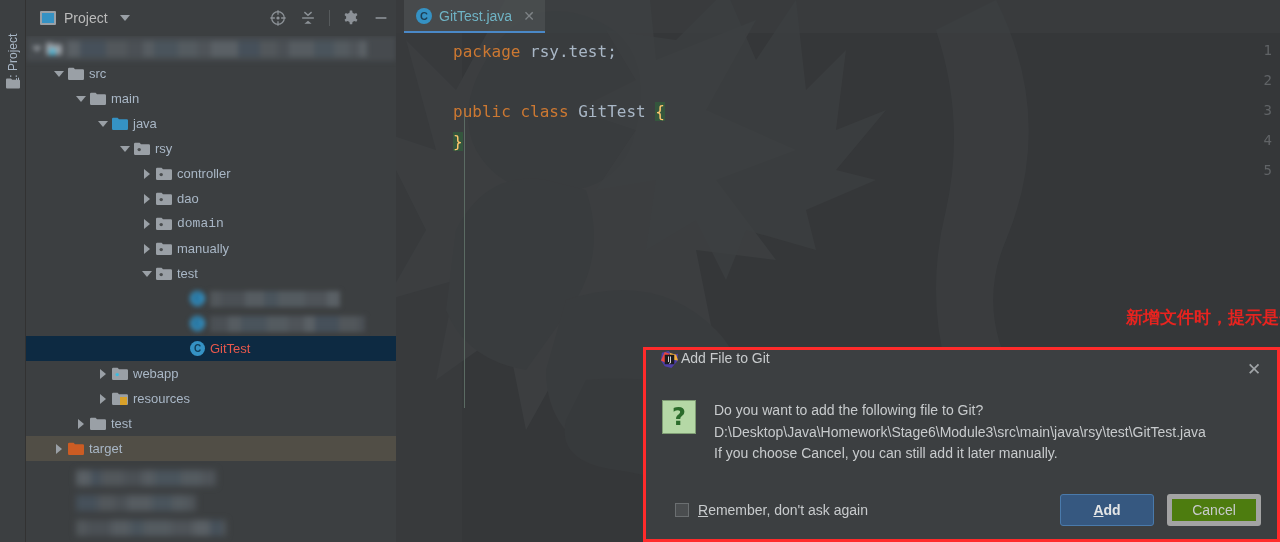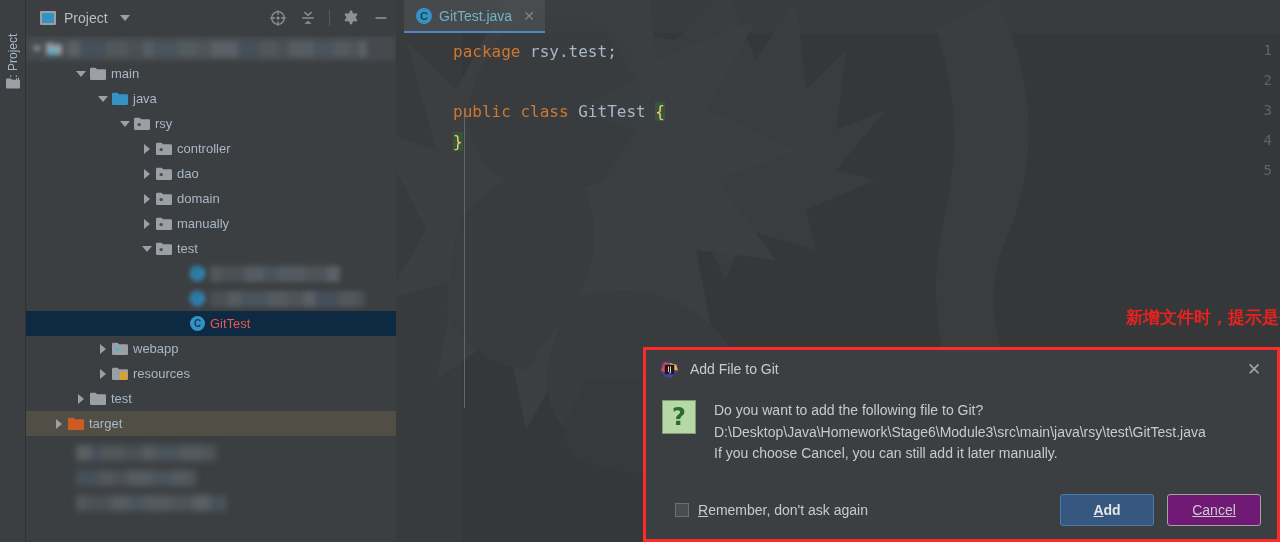--- a/index.html
+++ b/index.html
@@ -132,22 +132,22 @@
     color: #e8231f; font-size: 17px; font-weight: bold;
     font-family: "DejaVu Sans", sans-serif; white-space: nowrap;
   }
 
   
   .dialog {
     position: absolute; left: 643px; top: 347px; width: 637px; height: 195px;
     background: #3c3f41; border: 3px solid #ff2b2b;
   }
   .dlg-title {
-    position: relative; height: 38px; display: flex; align-items: center;
-    padding-left: 14px; gap: 11px;
+    position: relative; height: 38px; display: flex; 
+    padding-left: 14px; gap: 2px;
   }
   .idea-logo { width: 19px; height: 19px; position: relative; }
   .dlg-title-text { color: #c8cbcd; font-size: 14px; }
   .dlg-close {
     position: absolute; right: 14px; top: 10px;
     width: 18px; height: 18px; color: #a0a4a7; font-size: 17px;
     display: flex; align-items: center; justify-content: center;
   }
   .dlg-body { position: relative; padding: 12px 16px 0 16px; display: flex; gap: 18px; }
   .q-icon {
@@ -169,21 +169,21 @@
   .chk-label { color: #c8cbcd; font-size: 14px; }
   .chk-label u { text-decoration: underline; }
   .btns { margin-left: auto; display: flex; gap: 13px; }
   .btn {
     min-width: 94px; height: 32px; border-radius: 3px;
     display: flex; align-items: center; justify-content: center;
     font-size: 14px; color: #c8cbcd;
   }
   .btn.primary { background: #365880; border: 1px solid #4a7aab; color: #e3e5e6; font-weight: bold; }
   .btn.primary u { text-decoration: underline; }
-  .btn.secondary { background: #701a75; border: 1px solid #a3a3a3; text-decoration: underline; }
+  .btn.secondary { background: #4d7c0f; border: 5px solid #a3a3a3; }
 </style>
 </head>
 <body>
 
 <div id="root">
 
   <div class="toolstrip">
     <div class="vtext">
       <u>1</u><span>: Project</span>
     </div>
@@ -240,20 +240,27 @@
           <i style="width: 22px; background: rgb(70, 80, 90);"></i>
           <i style="width: 17px; background: rgb(82, 87, 91);"></i>
           <i style="width: 12px; background: rgb(75, 80, 85);"></i>
           <i style="width: 25px; background: rgb(86, 92, 97);"></i>
           <i style="width: 20px; background: rgb(74, 84, 92);"></i>
           <i style="width: 15px; background: rgb(84, 91, 96);"></i>
           <i style="width: 10px; background: rgb(79, 84, 89);"></i>
           <i style="width: 8px; background: rgb(90, 96, 101);"></i>
         </span>
       </div>
+      <div class="trow" style="padding-left: 28px;">
+        <span class="arrow open"></span>
+        <svg viewBox="0 0 16 14" class="ticon">
+          <path d="M0 2A1.2 1.2 0 011.2.8h4.4l1.4 1.5h7.8A1.2 1.2 0 0116 3.5v8.3A1.2 1.2 0 0114.8 13H1.2A1.2 1.2 0 010 11.8z" fill="#9aa0a6"></path>
+        </svg>
+        <span class="tlabel">src</span>
+      </div>
       <div class="trow" style="padding-left: 50px;">
         <span class="arrow open"></span>
         <svg viewBox="0 0 16 14" class="ticon">
           <path d="M0 2A1.2 1.2 0 011.2.8h4.4l1.4 1.5h7.8A1.2 1.2 0 0116 3.5v8.3A1.2 1.2 0 0114.8 13H1.2A1.2 1.2 0 010 11.8z" fill="#9aa0a6"></path>
         </svg>
         <span class="tlabel">main</span>
       </div>
       <div class="trow" style="padding-left: 72px;">
         <span class="arrow open"></span>
         <svg viewBox="0 0 16 14" class="ticon">
@@ -278,21 +285,21 @@
         <span class="tlabel">controller</span>
       </div>
       <div class="trow" style="padding-left: 116px;">
         <span class="arrow closed"></span>
         <svg viewBox="0 0 16 14" class="ticon">
           <path d="M0 2A1.2 1.2 0 011.2.8h4.4l1.4 1.5h7.8A1.2 1.2 0 0116 3.5v8.3A1.2 1.2 0 0114.8 13H1.2A1.2 1.2 0 010 11.8z" fill="#9aa0a6"></path>
           <circle cx="5.2" cy="7.6" r="1.7" fill="#4a4d4f"></circle>
         </svg>
         <span class="tlabel">dao</span>
       </div>
-      <div class="trow" style="padding-left: 116px;">
+      <div class="trow" style="padding-left: 116px; font-family: Liberation Mono, monospace;">
         <span class="arrow closed"></span>
         <svg viewBox="0 0 16 14" class="ticon">
           <path d="M0 2A1.2 1.2 0 011.2.8h4.4l1.4 1.5h7.8A1.2 1.2 0 0116 3.5v8.3A1.2 1.2 0 0114.8 13H1.2A1.2 1.2 0 010 11.8z" fill="#9aa0a6"></path>
           <circle cx="5.2" cy="7.6" r="1.7" fill="#4a4d4f"></circle>
         </svg>
         <span class="tlabel">domain</span>
       </div>
       <div class="trow" style="padding-left: 116px;">
         <span class="arrow closed"></span>
         <svg viewBox="0 0 16 14" class="ticon">

